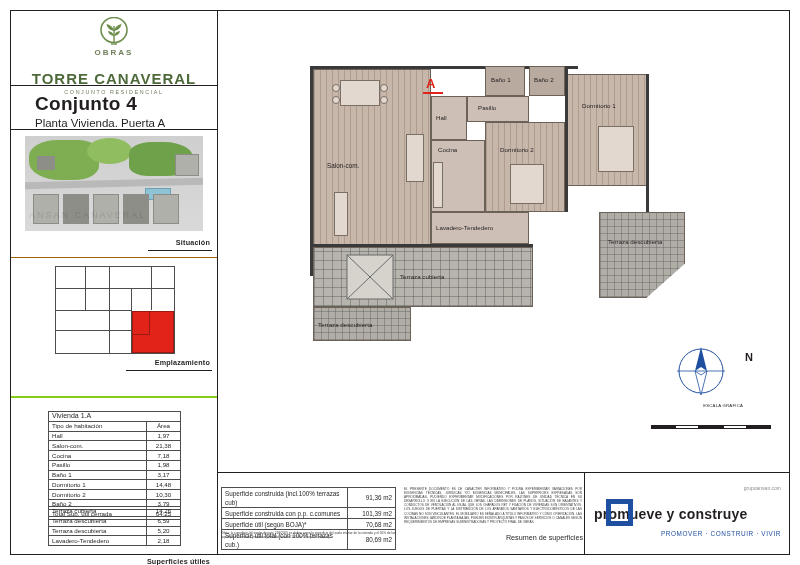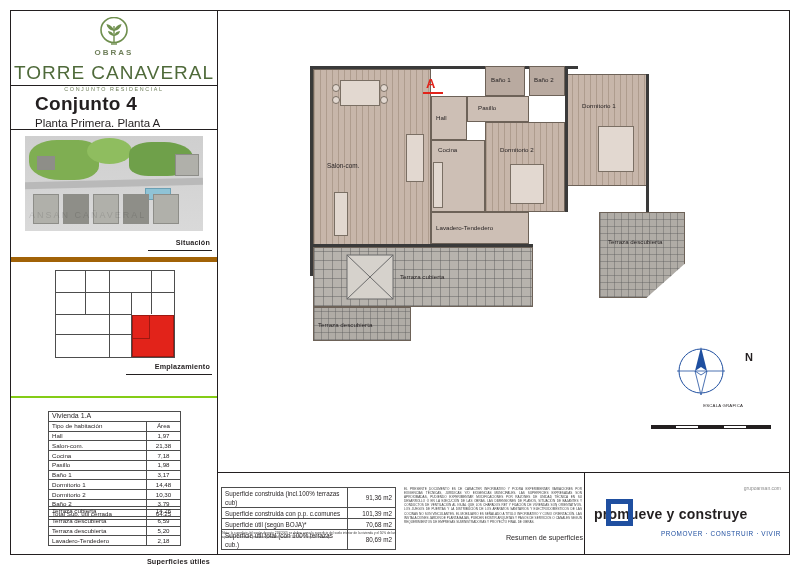--- a/index.html
+++ b/index.html
@@ -31,22 +31,22 @@
   .logo-block {
     position: absolute; left:0; top:0; width:206px; height:72px;
     text-align:center;
   }
   .tree-icon { margin: 6px auto 1px; display:block; }
   .brand-nuevo {
     font-size: 8px; letter-spacing: 2px; color:#6f7f5a; font-weight:bold;
     margin-top:-2px;
   }
   .brand-torre {
-    font-size: 19px; letter-spacing: 1px; color:#4f6a3a; font-weight:normal;
-    margin-top:5px;
+    font-size: 15px; letter-spacing: 1px; color:#4f6a3a; font-weight:bold;
+    margin-top:13px;
   }
   .brand-sub {
     font-size: 5.4px; letter-spacing: 1.6px; color:#6f7f5a; margin-top:2px;
   }
   .title-block {
     position:absolute; left:0; top:74px; width:206px; height:44px;
     border-top:1px solid #231f20;
     padding-left:24px; padding-top:7px;
   }
   .title-main { font-size:19px; font-weight:bold; letter-spacing:.3px; }
@@ -90,21 +90,21 @@
   .label-right {
     position:absolute; right:7px; font-size:7.2px; font-weight:bold;
     letter-spacing:.2px;
   }
   .label-underline {
     position:absolute; right:5px; height:1px; background:#231f20;
   }
 
   .emplaz-box {
     position:absolute; left:0; top:246px; width:206px; height:120px;
-    border-top:5px solid #a16207;
+    border-top:1px solid #a16207;
   }
   .emplaz-plan {
     position:absolute; left:44px; top:8px; width:120px; height:88px;
   }
   .ep-line { position:absolute; background:#4d4d4d; }
   .ep-red {
     position:absolute; background:#e2231a;
     border:1px solid #9d1811;
   }
 
@@ -259,21 +259,21 @@
         <path d="M17 19 C21 18.5 22.5 16.5 23 14 C20 14.4 18 15.8 17 18.4 Z" fill="#6f8f4e"></path>
         <path d="M14 27 h6" stroke="#6f8f4e" stroke-width="1.4"></path>
       </svg>
       <div class="brand-nuevo">OBRAS</div>
       <div class="brand-torre">TORRE CANAVERAL</div>
       <div class="brand-sub">CONJUNTO RESIDENCIAL</div>
     </div>
 
     <div class="title-block">
       <div class="title-main">Conjunto 4</div>
-      <div class="title-sub">Planta Primera. Planta A</div>
+      <div class="title-sub">Planta Vivienda. Puerta A</div>
     </div>
 
     <div class="situacion-box">
       <div class="situacion-img">
         <div class="sit-green1"></div>
         <div class="sit-green2"></div>
         <div class="sit-green3"></div>
         <div class="sit-road" style="top:44px;"></div>
         <div class="sit-pool"></div>
         <div class="sit-bld" style="left:8px;  top:58px; width:26px; height:30px;"></div>

